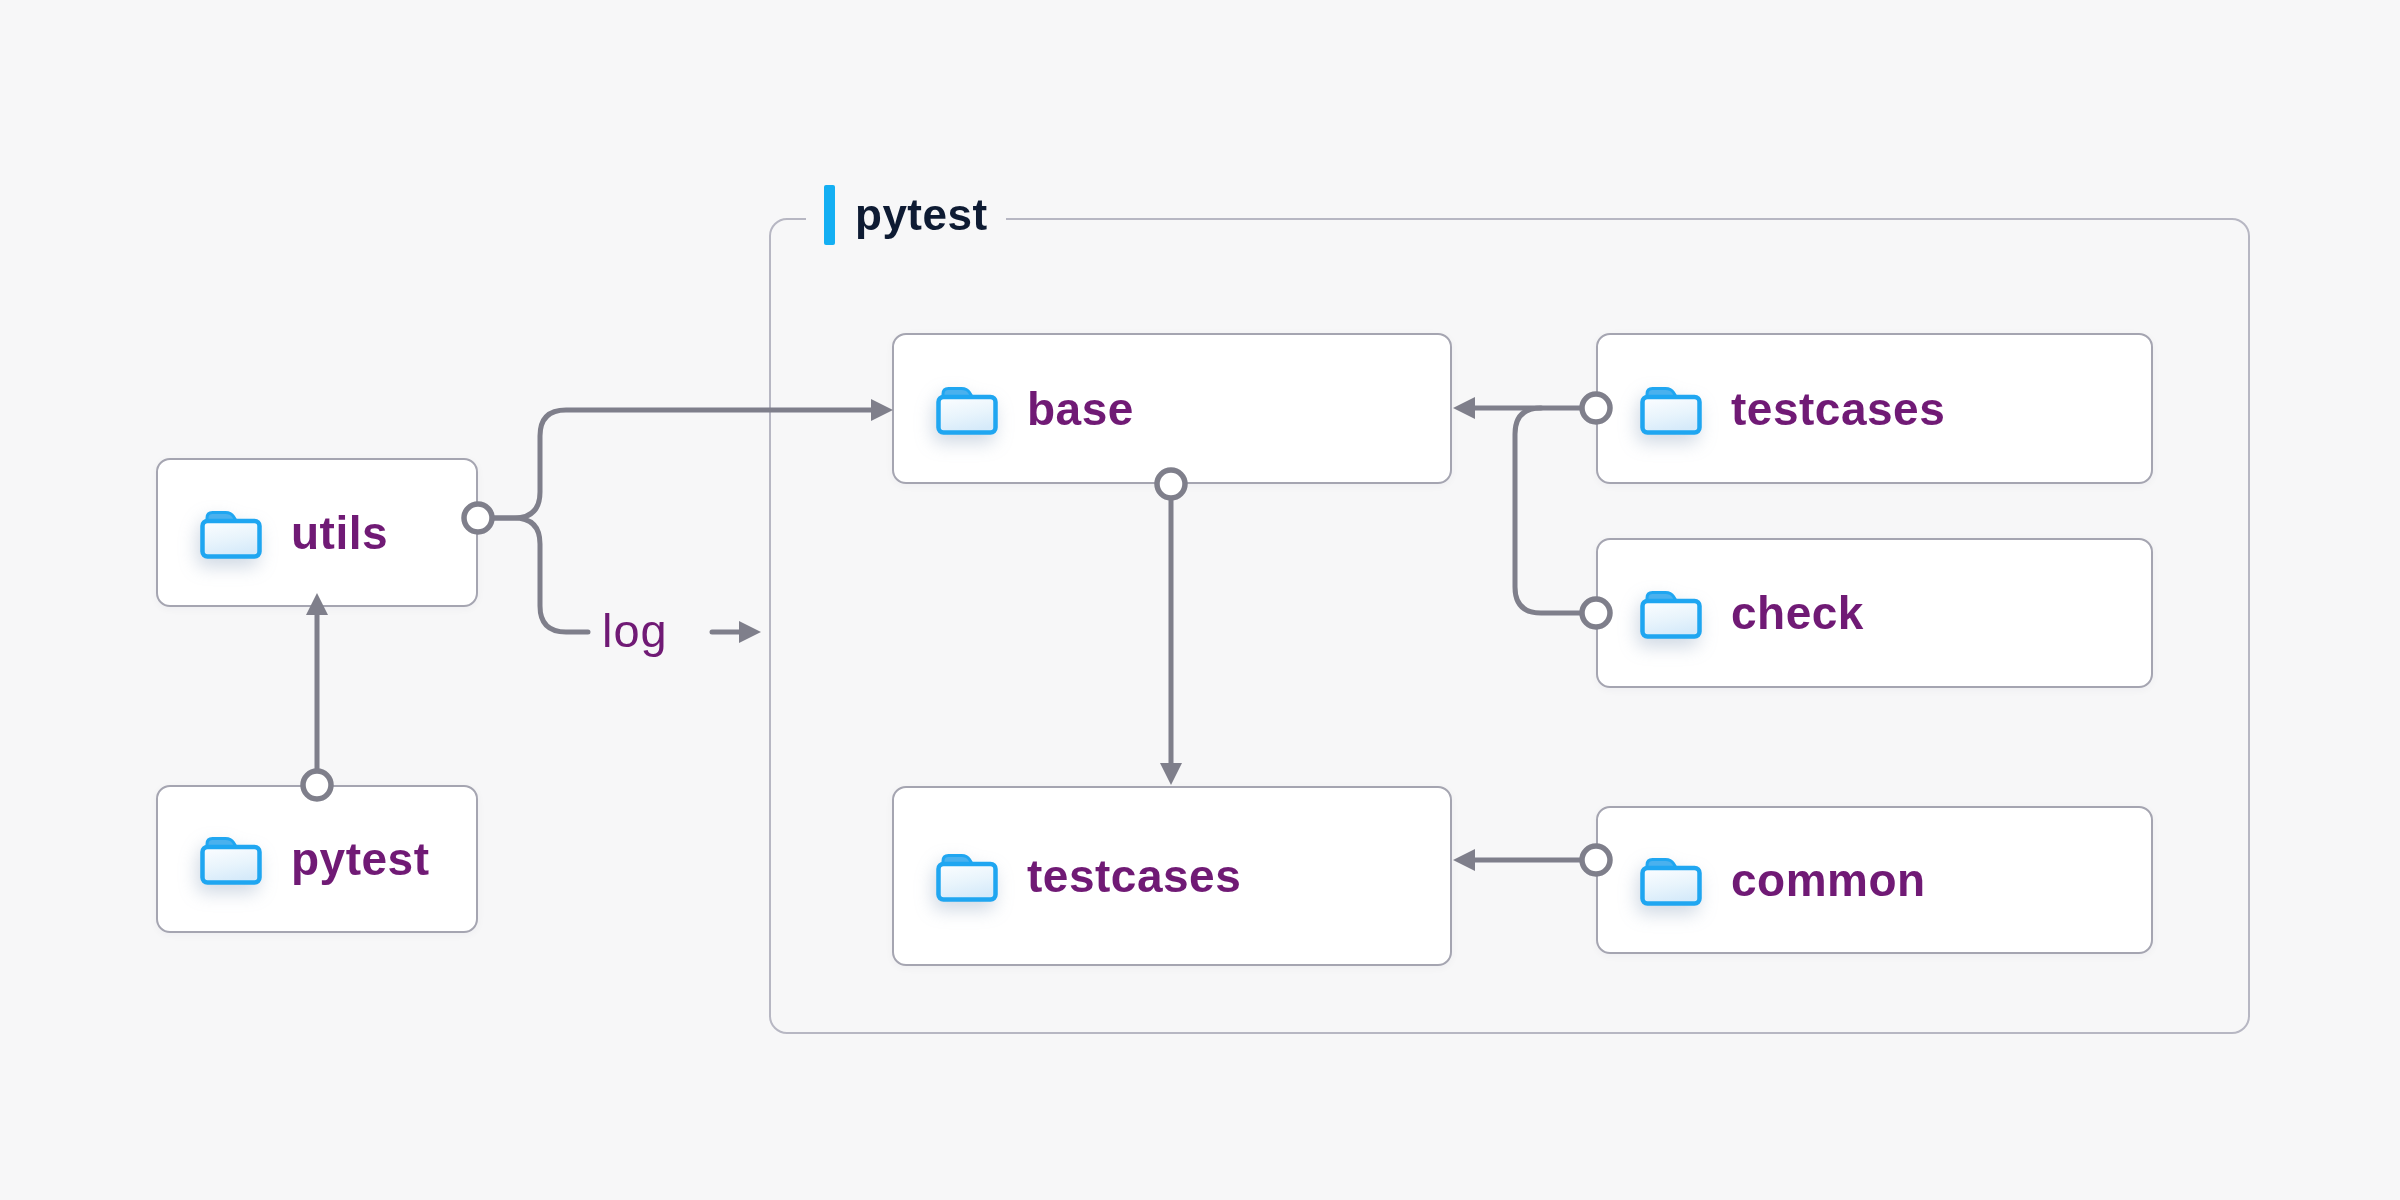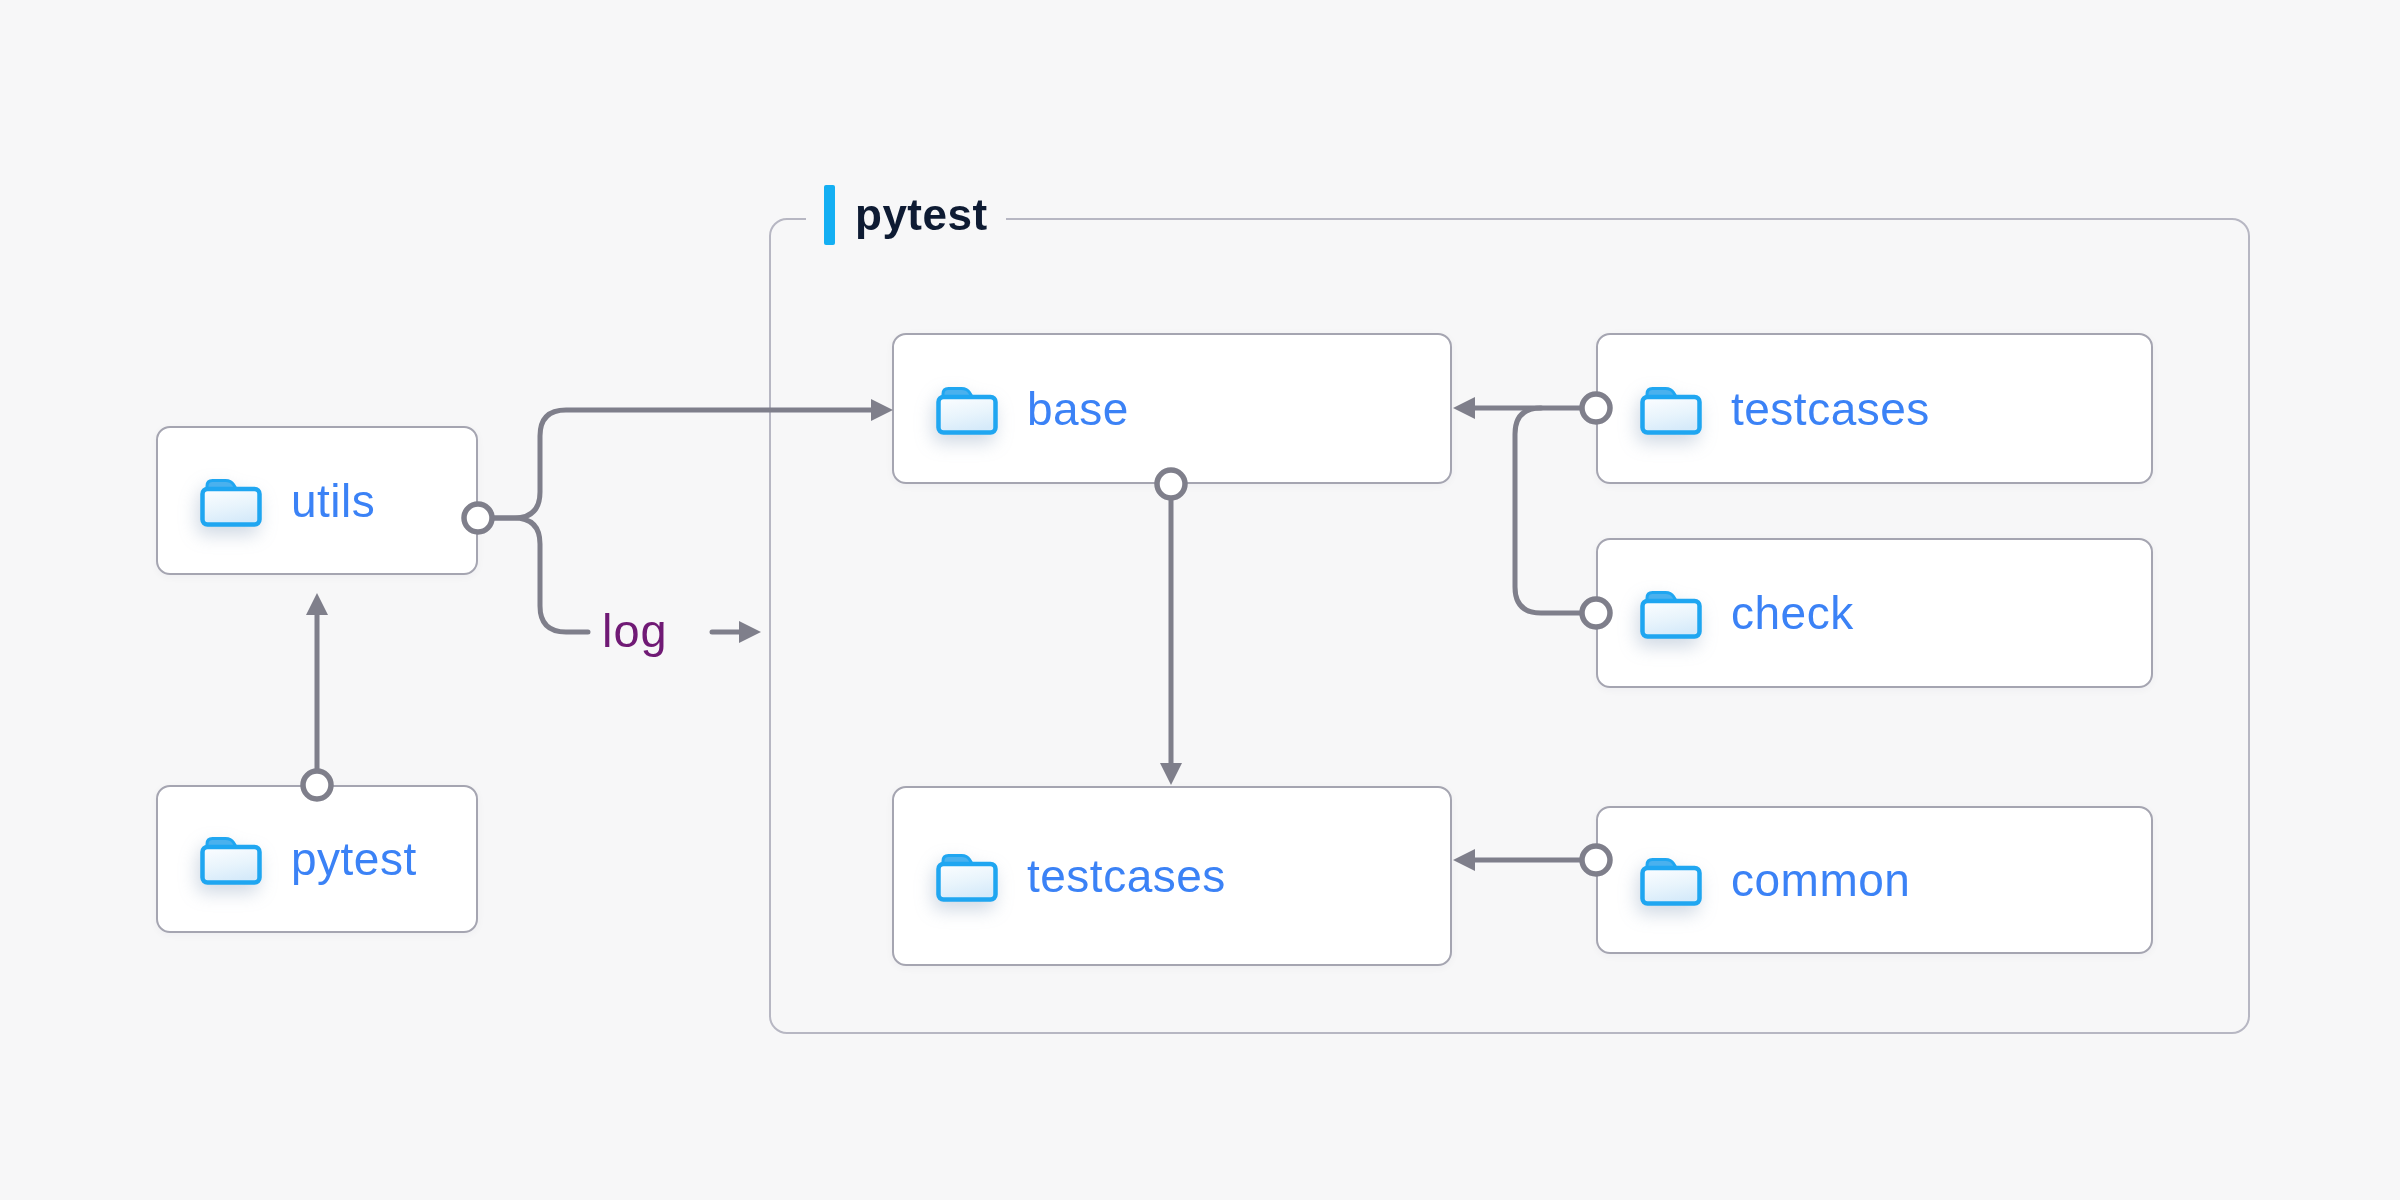--- a/index.html
+++ b/index.html
@@ -24,27 +24,27 @@
   
   .node{
     position:absolute;background:#ffffff;
     border:2.5px solid #a5a5b1;border-radius:14px;
     display:flex;align-items:center;gap:27px;
     padding-left:40px;box-sizing:border-box;
     box-shadow:0 2px 8px rgba(20,35,70,0.04);
     z-index:2;
   }
   .node-label{
-    font-size:46px;font-weight:400;color:#3b82f6;letter-spacing:0.5px;
+    font-size:46px;font-weight:700;color:#701a75;letter-spacing:0.5px;
   }
   .folder{
     width:66px;height:56px;flex:0 0 auto;
     filter:drop-shadow(-3px 8px 9px rgba(100,130,165,0.30));
   }
-  #n-utils    {left:156px;top:426px;width:322px;height:149px;}
+  #n-utils    {left:156px;top:458px;width:322px;height:149px;}
   #n-config   {left:156px;top:785px;width:322px;height:148px;}
   #n-base     {left:892px;top:333px;width:560px;height:151px;}
   #n-testcases{left:892px;top:786px;width:560px;height:180px;}
   #n-pymilvus {left:1596px;top:333px;width:557px;height:151px;}
   #n-check    {left:1596px;top:538px;width:557px;height:150px;}
   #n-common   {left:1596px;top:806px;width:557px;height:148px;}
   
   .wires{position:absolute;left:0;top:0;width:2400px;height:1200px;z-index:4;pointer-events:none;}
   .edge-label{
     position:absolute;left:602px;top:603px;z-index:4;

